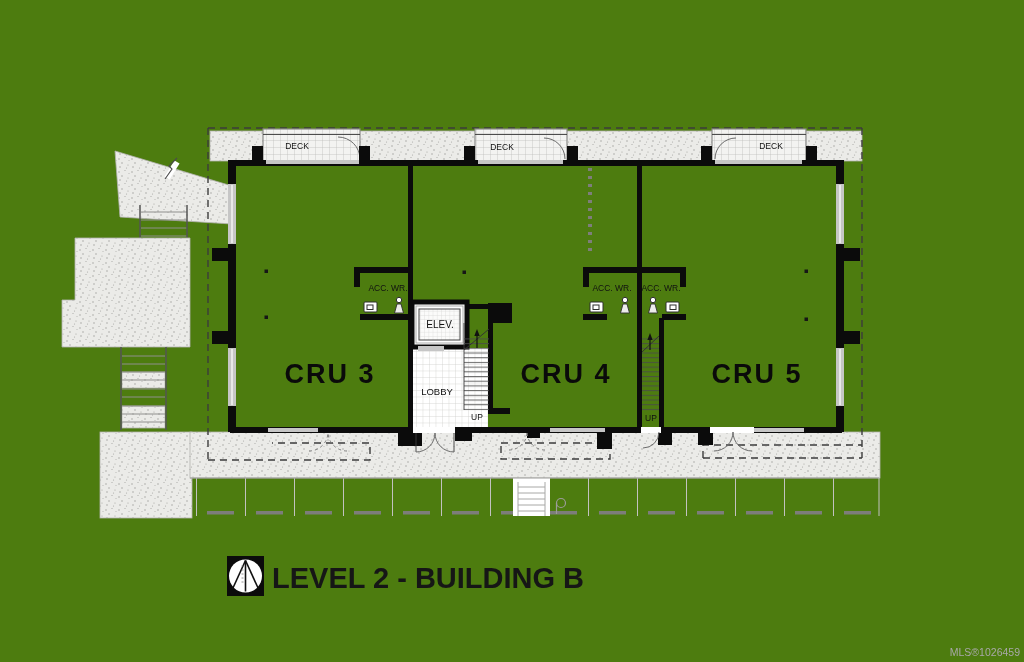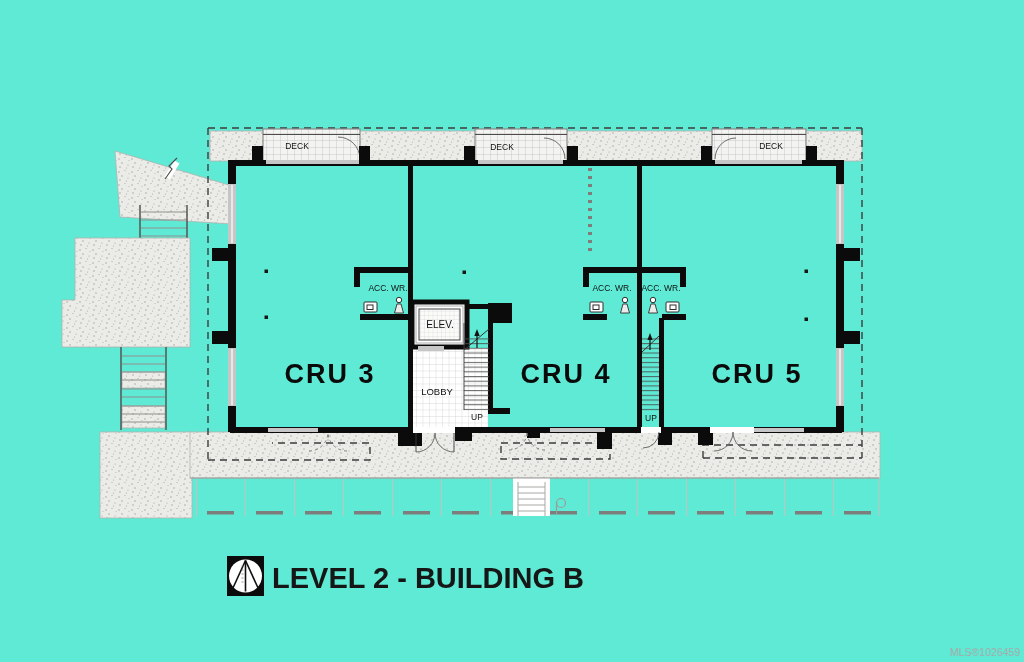--- a/index.html
+++ b/index.html
@@ -1,16 +1,16 @@
 <!DOCTYPE html>
 <html><head>
 <meta charset="utf-8">
 <style>
   html,body{margin:0;padding:0;background:#ffffff;}
-  #stage{position:relative;width:1024px;height:662px;background:#5eead4;overflow:hidden;
+  #stage{position:relative;width:1024px;height:662px;background:#4d7c0f;overflow:hidden;
          font-family:"Liberation Sans",sans-serif;}
   svg{position:absolute;left:0;top:0;}
   .stip{fill:url(#stipple);stroke:#b3b3b0;stroke-width:.8;}
   .dash{fill:none;stroke-width:1.4;stroke-dasharray:7 5;}
   .tl{stroke:#8f8f8d;stroke-width:1;fill:none;}
   .rail{stroke:#555;stroke-width:1.5;fill:none;}
   .arc{fill:none;stroke:#6b6b6b;stroke-width:1;}
   .arcd{fill:none;stroke:#7d7d7d;stroke-width:1;stroke-dasharray:3 3;}
   .fix{stroke:#2e2e2e;stroke-width:1;fill:#ffffff;}
   .fixb{stroke:#2e2e2e;stroke-width:.9;fill:#ececea;}

